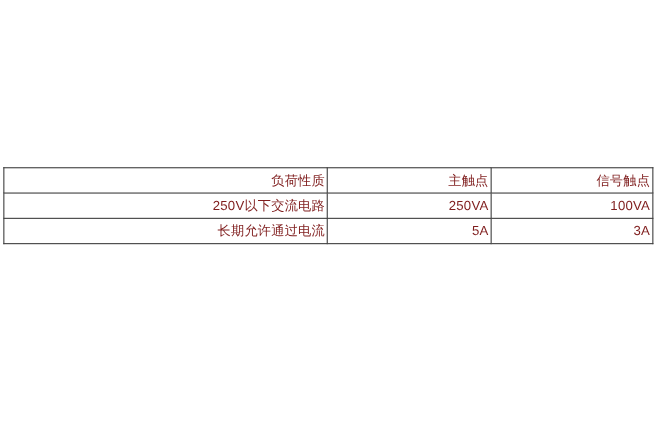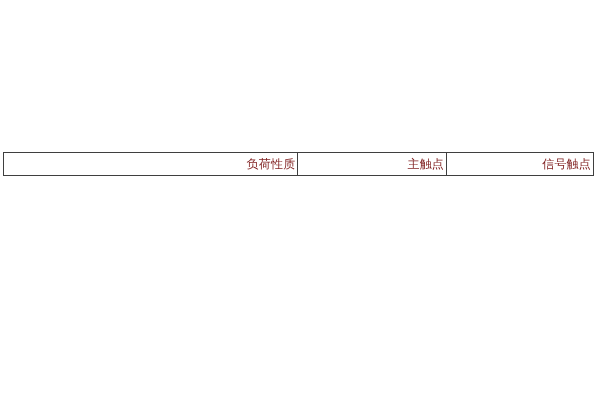--- a/index.html
+++ b/index.html
@@ -54,15 +54,25 @@
       <col class="col-signal">
     </colgroup>
     <thead>
       <tr>
         <th>负荷性质</th>
         <th>主触点</th>
         <th>信号触点</th>
       </tr>
     </thead>
     <tbody>
+      <tr>
+        <td>250V以下交流电路</td>
+        <td>250VA</td>
+        <td>100VA</td>
+      </tr>
+      <tr>
+        <td>长期允许通过电流</td>
+        <td>5A</td>
+        <td>3A</td>
+      </tr>
     </tbody>
   </table>
 </div>
 
 </body></html>

